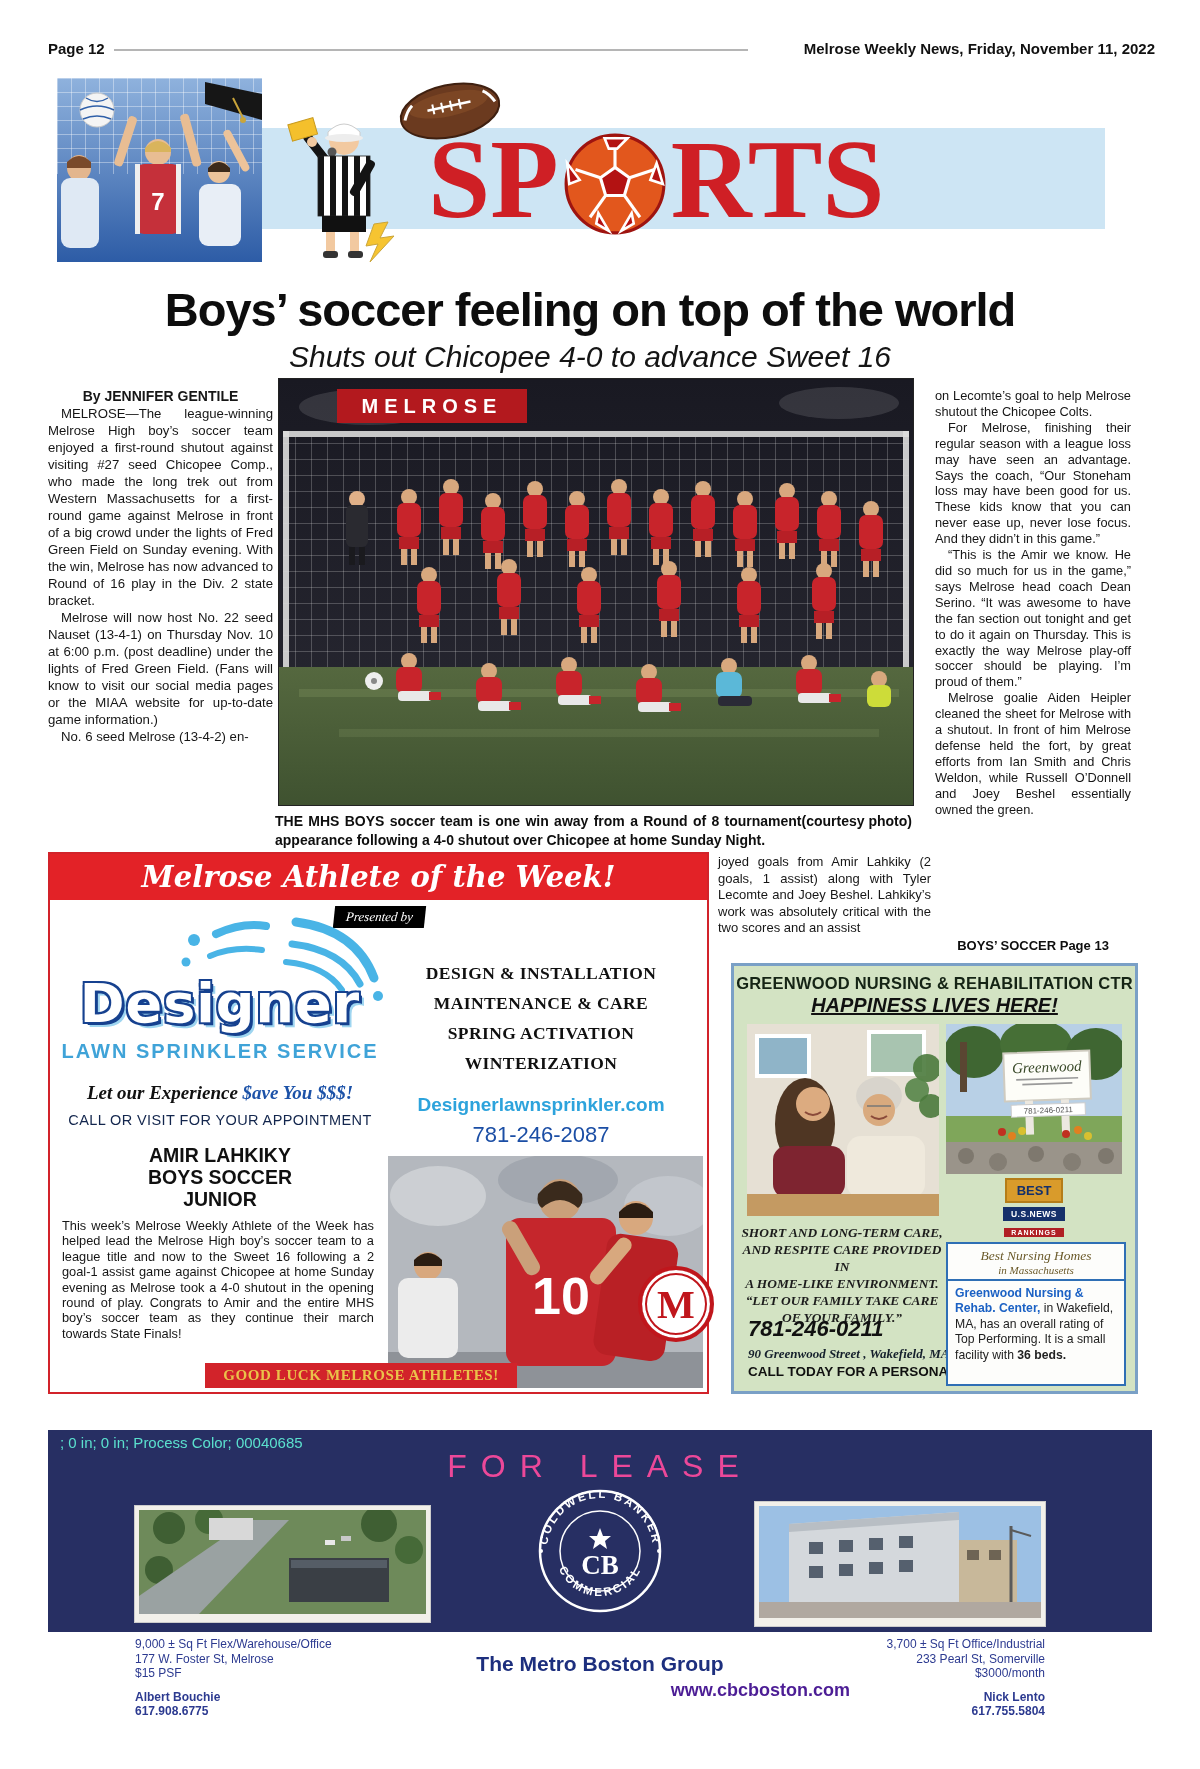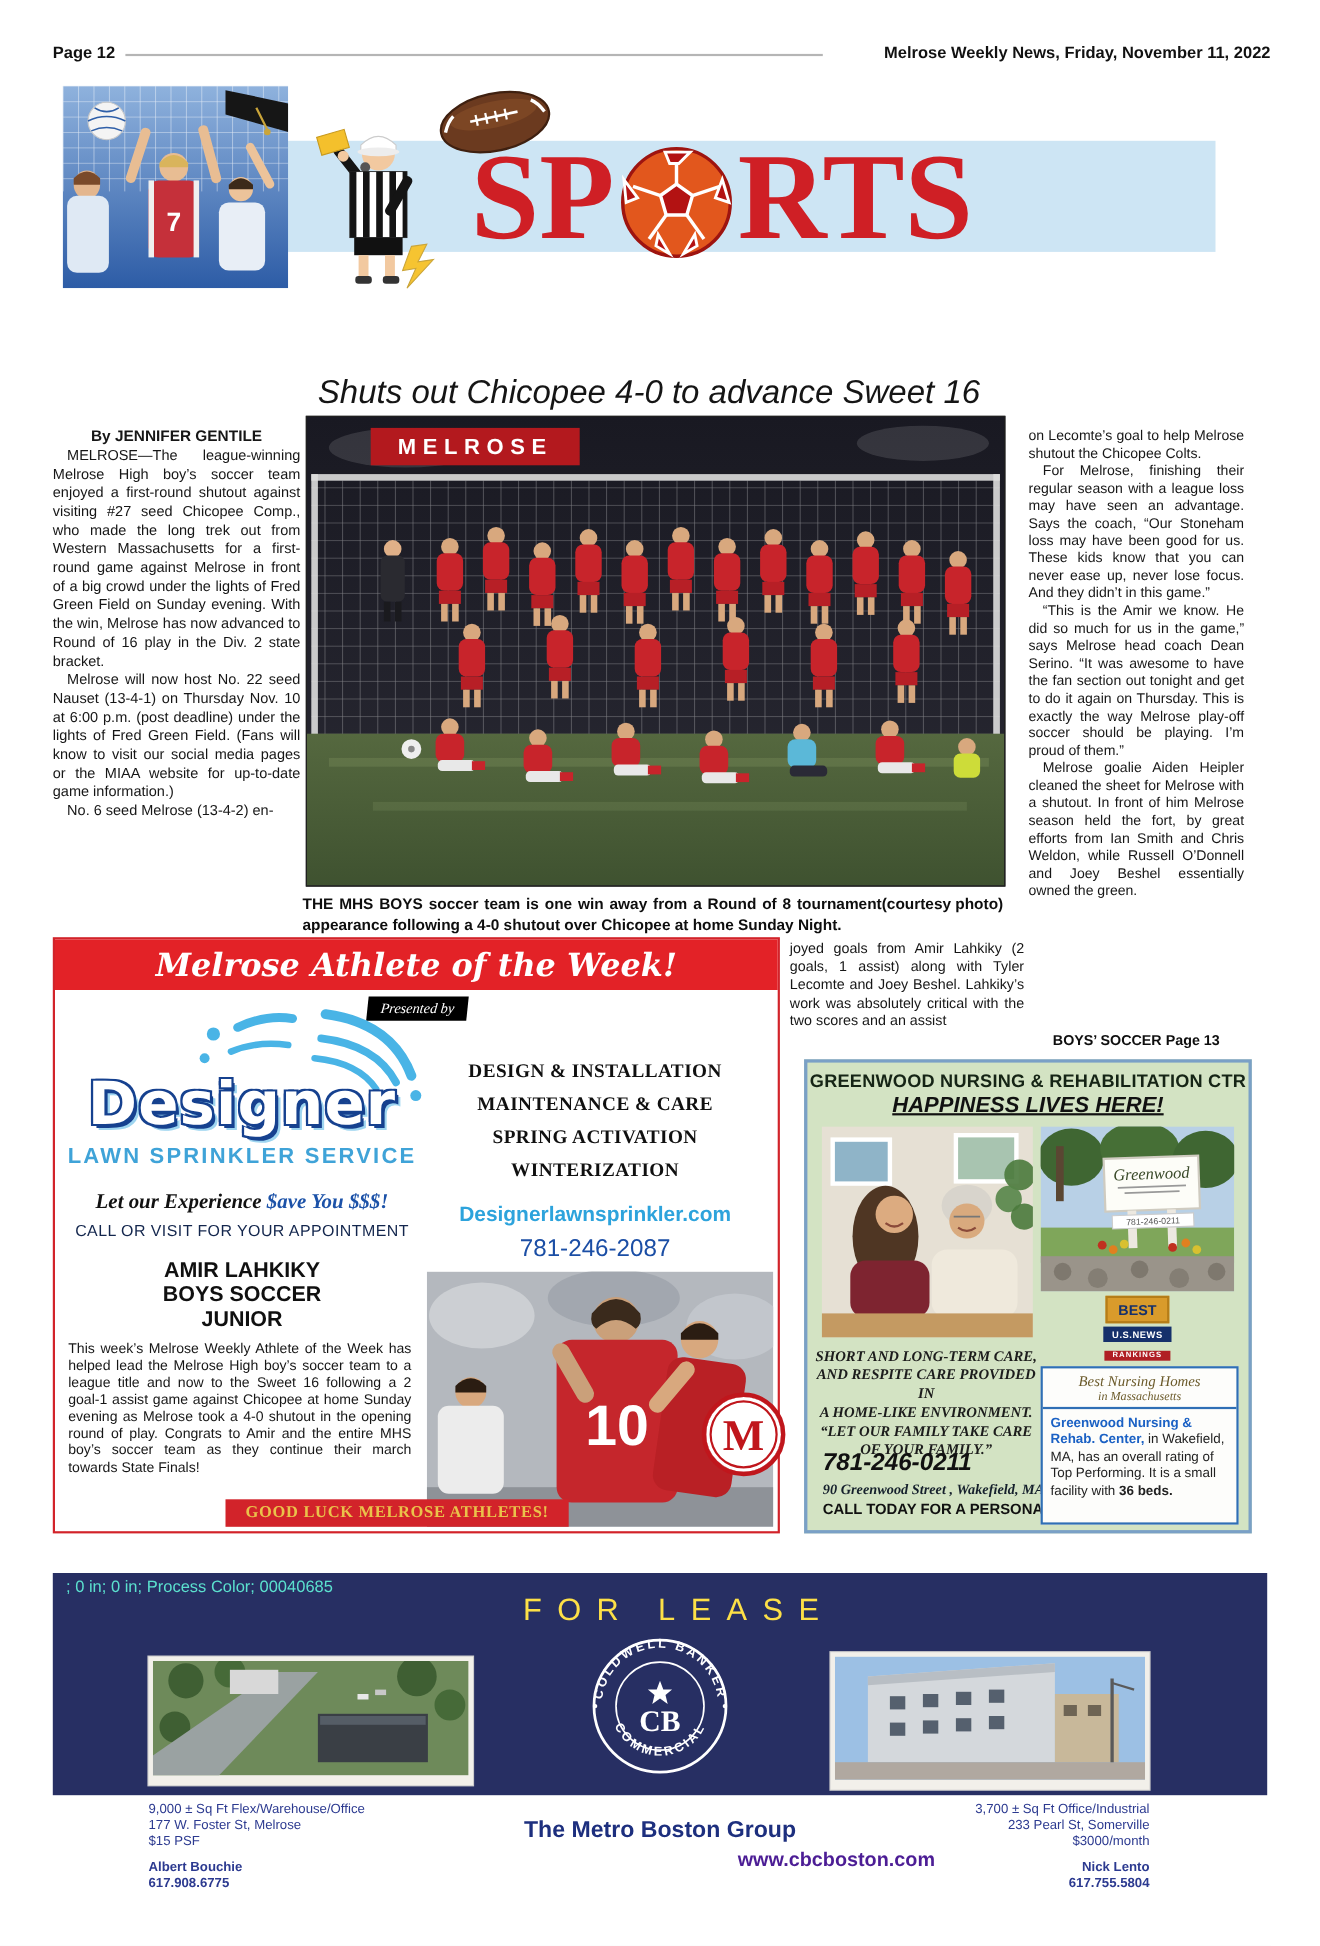--- a/index.html
+++ b/index.html
@@ -71,21 +71,21 @@
   .review .bd{font-weight:bold;}
   .shield{display:inline-block;background:#d99b2b;color:#15306b;font-weight:bold;
       font-size:13px;padding:3px 10px;border:2px solid #b57d18;}
   .usnews{display:inline-block;background:#15306b;color:#fff;font-weight:bold;font-size:8.5px;
       letter-spacing:.5px;padding:2px 8px;}
   .rankings{display:inline-block;background:#b01f24;color:#fff;font-weight:bold;font-size:7px;
       letter-spacing:1px;padding:1px 7px;}
   
   .lease{background:#272f63;}
   .procnote{color:#5eead4;font-size:15px;opacity:.95;}
-  .forlease{color:#fde047;font-size:28px;letter-spacing:14px;text-align:center;font-weight:400;padding-left:17px;}
+  .forlease{color:#ec4899;font-size:32px;letter-spacing:14px;text-align:center;font-weight:400;}
   .pframe{background:#f2f0ea;padding:4px;box-shadow:0 0 0 1px #ccc;}
   .proptxt{font-size:12px;line-height:14.5px;color:#2c3a90;}
   .propagent{font-weight:bold;margin-top:9px;}
   .metro{font-weight:bold;font-size:21px;color:#1d2f7e;text-align:center;}
   .cbsite{font-size:18px;color:#4c1d95;text-align:right;font-weight:bold;}
 </style>
 </head>
 <body>
 
 <div id="page">
@@ -206,20 +206,21 @@
         <polygon points="40,6 62,6 52,16 44,16"></polygon>
         <polygon points="90,30 96,50 84,46"></polygon>
         <polygon points="4,30 16,46 6,50"></polygon>
         <polygon points="68,88 56,95 66,78"></polygon>
         <polygon points="32,88 44,95 34,78"></polygon>
       </g>
     </svg>
     <span>RTS</span>
   </div>
 
+  <div class="abs headline" style="left:48px;top:282px;width:1084px;">Boys’ soccer feeling on top of the world</div>
   <div class="abs subhead" style="left:48px;top:340px;width:1084px;">Shuts out Chicopee 4-0 to advance Sweet 16</div>
 
   <div class="abs nws" style="left:48px;top:388px;width:225px;">
     <p class="byline">By JENNIFER GENTILE</p>
     <p>MELROSE—The league-winning Melrose High boy’s soccer team enjoyed a first-round shutout against visiting #27 seed Chicopee Comp., who made the long trek out from Western Massachusetts for a first-round game against Melrose in front of a big crowd under the lights of Fred Green Field on Sunday evening. With the win, Melrose has now advanced to Round of 16 play in the Div. 2 state bracket.</p>
     <p>Melrose will now host No. 22 seed Nauset (13-4-1) on Thursday Nov. 10 at 6:00 p.m. (post deadline) under the lights of Fred Green Field. (Fans will know to visit our social media pages or the MIAA website for up-to-date game information.)</p>
     <p>No. 6 seed Melrose (13-4-2) en-</p>
   </div>
 
   <div class="abs photoframe" style="left:278px;top:378px;width:634px;height:426px;">
@@ -311,21 +312,21 @@
 
   <div class="abs cap" style="left:275px;top:812px;width:637px;">
     <span class="credit">(courtesy photo)</span>
     <span>THE MHS BOYS soccer team is one win away from a Round of 8 tournament appearance following a 4-0 shutout over Chicopee at home Sunday Night.</span>
   </div>
 
   <div class="abs nws" style="left:935px;top:388px;width:196px;font-size:12.8px;line-height:15.9px;">
     <p class="noind">on Lecomte’s goal to help Melrose shutout the Chicopee Colts.</p>
     <p>For Melrose, finishing their regular season with a league loss may have seen an advantage. Says the coach, “Our Stoneham loss may have been good for us. These kids know that you can never ease up, never lose focus. And they didn’t in this game.”</p>
     <p>“This is the Amir we know. He did so much for us in the game,” says Melrose head coach Dean Serino. “It was awesome to have the fan section out tonight and get to do it again on Thursday. This is exactly the way Melrose play-off soccer should be playing. I’m proud of them.”</p>
-    <p>Melrose goalie Aiden Heipler cleaned the sheet for Melrose with a shutout. In front of him Melrose season held the fort, by great efforts from Ian Smith and Chris Weldon, while Russell O’Donnell and Joey Beshel essentially owned the green.</p>
+    <p>Melrose goalie Aiden Heipler cleaned the sheet for Melrose with a shutout. In front of him Melrose defense held the fort, by great efforts from Ian Smith and Chris Weldon, while Russell O’Donnell and Joey Beshel essentially owned the green.</p>
   </div>
   <div class="abs jumpline" style="left:935px;top:938px;width:196px;">
     <span>BOYS’ SOCCER</span>&nbsp;<span>Page 13</span>
   </div>
 
   <div class="abs nws" style="left:718px;top:854px;width:213px;font-size:13px;line-height:16.6px;">
     <p class="noind">joyed goals from Amir Lahkiky (2 goals, 1 assist) along with Tyler Lecomte and Joey Beshel. Lahkiky’s work was absolutely critical with the two scores and an assist</p>
   </div>
 
   <div class="abs ath" style="left:48px;top:852px;width:657px;height:538px;">

